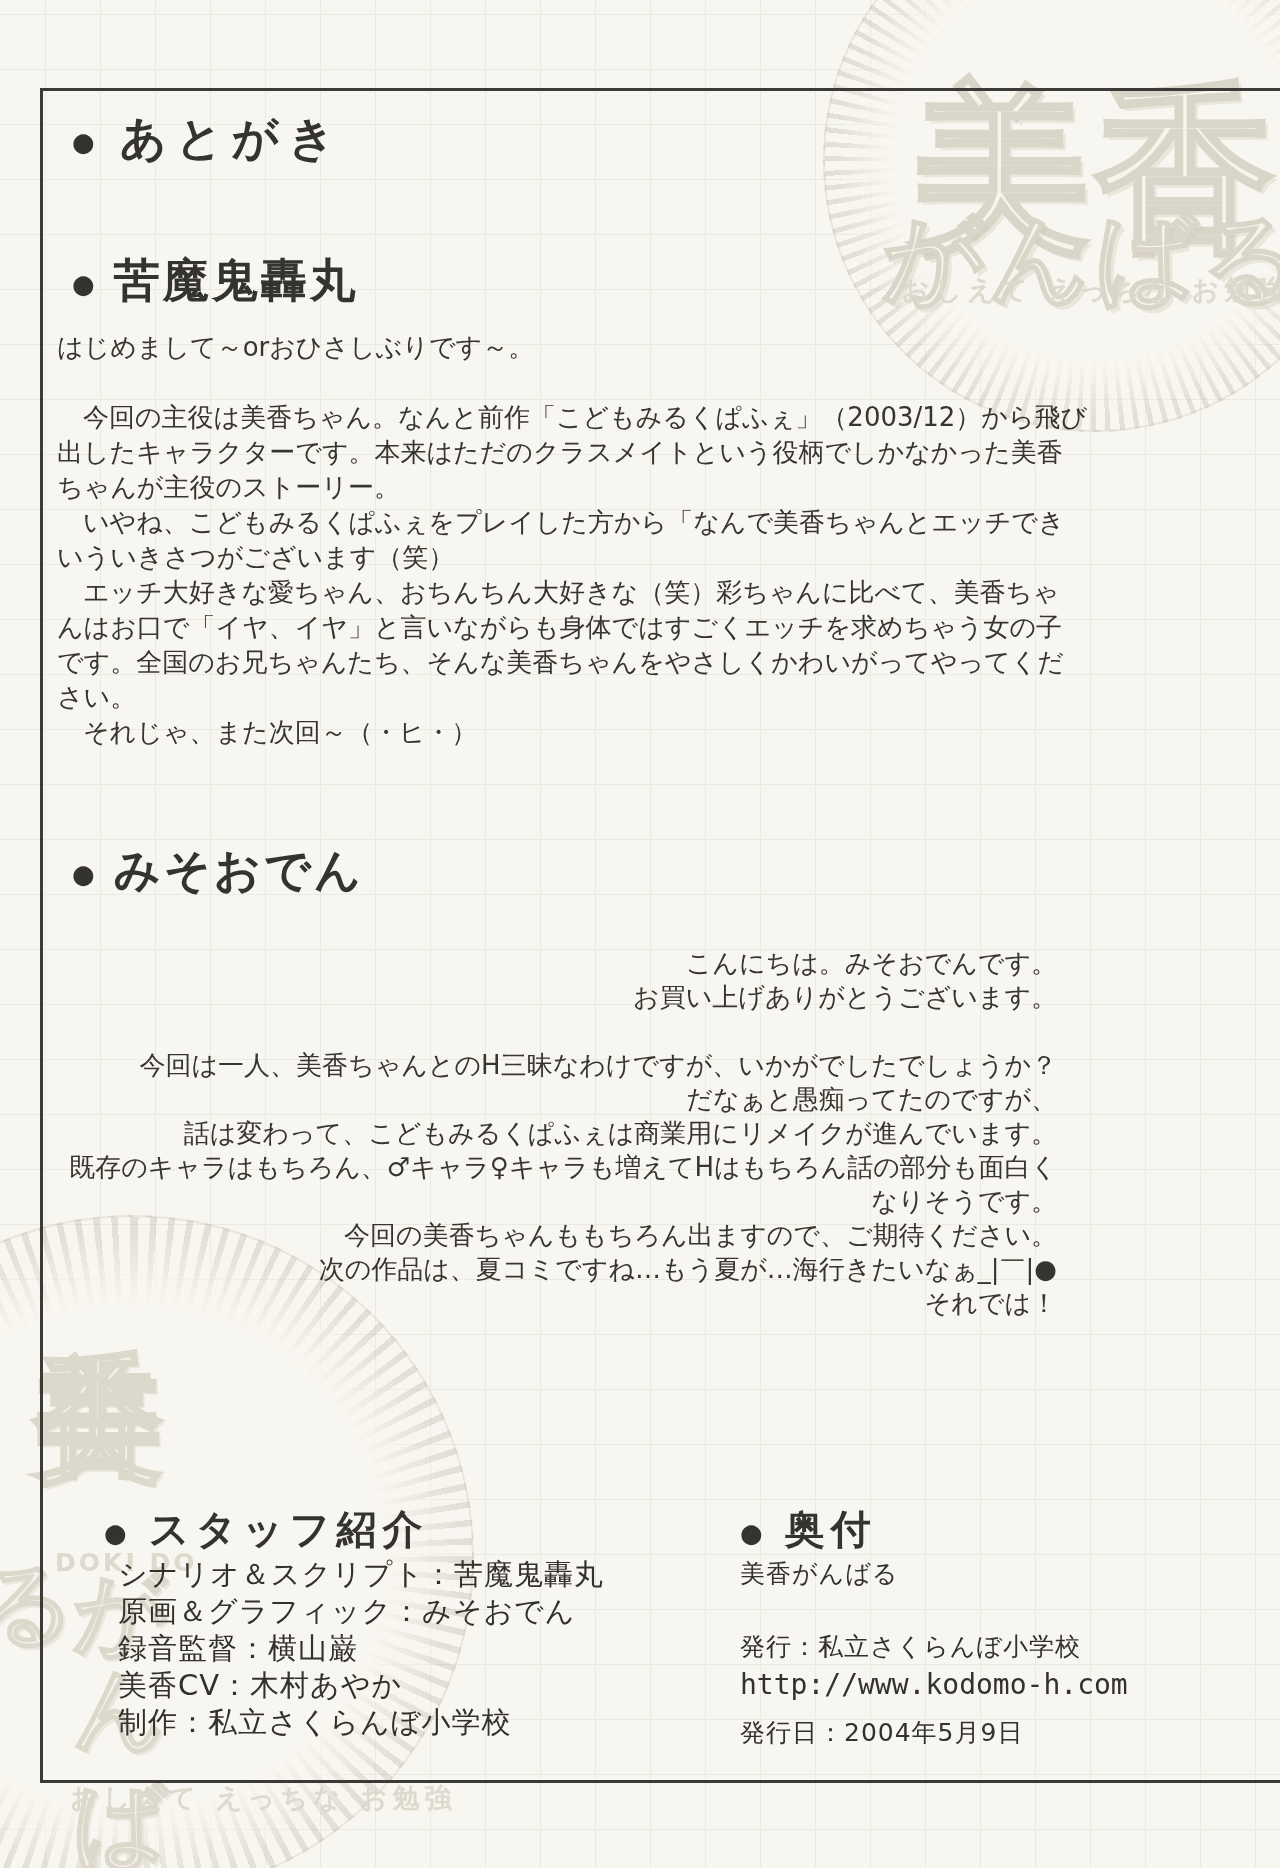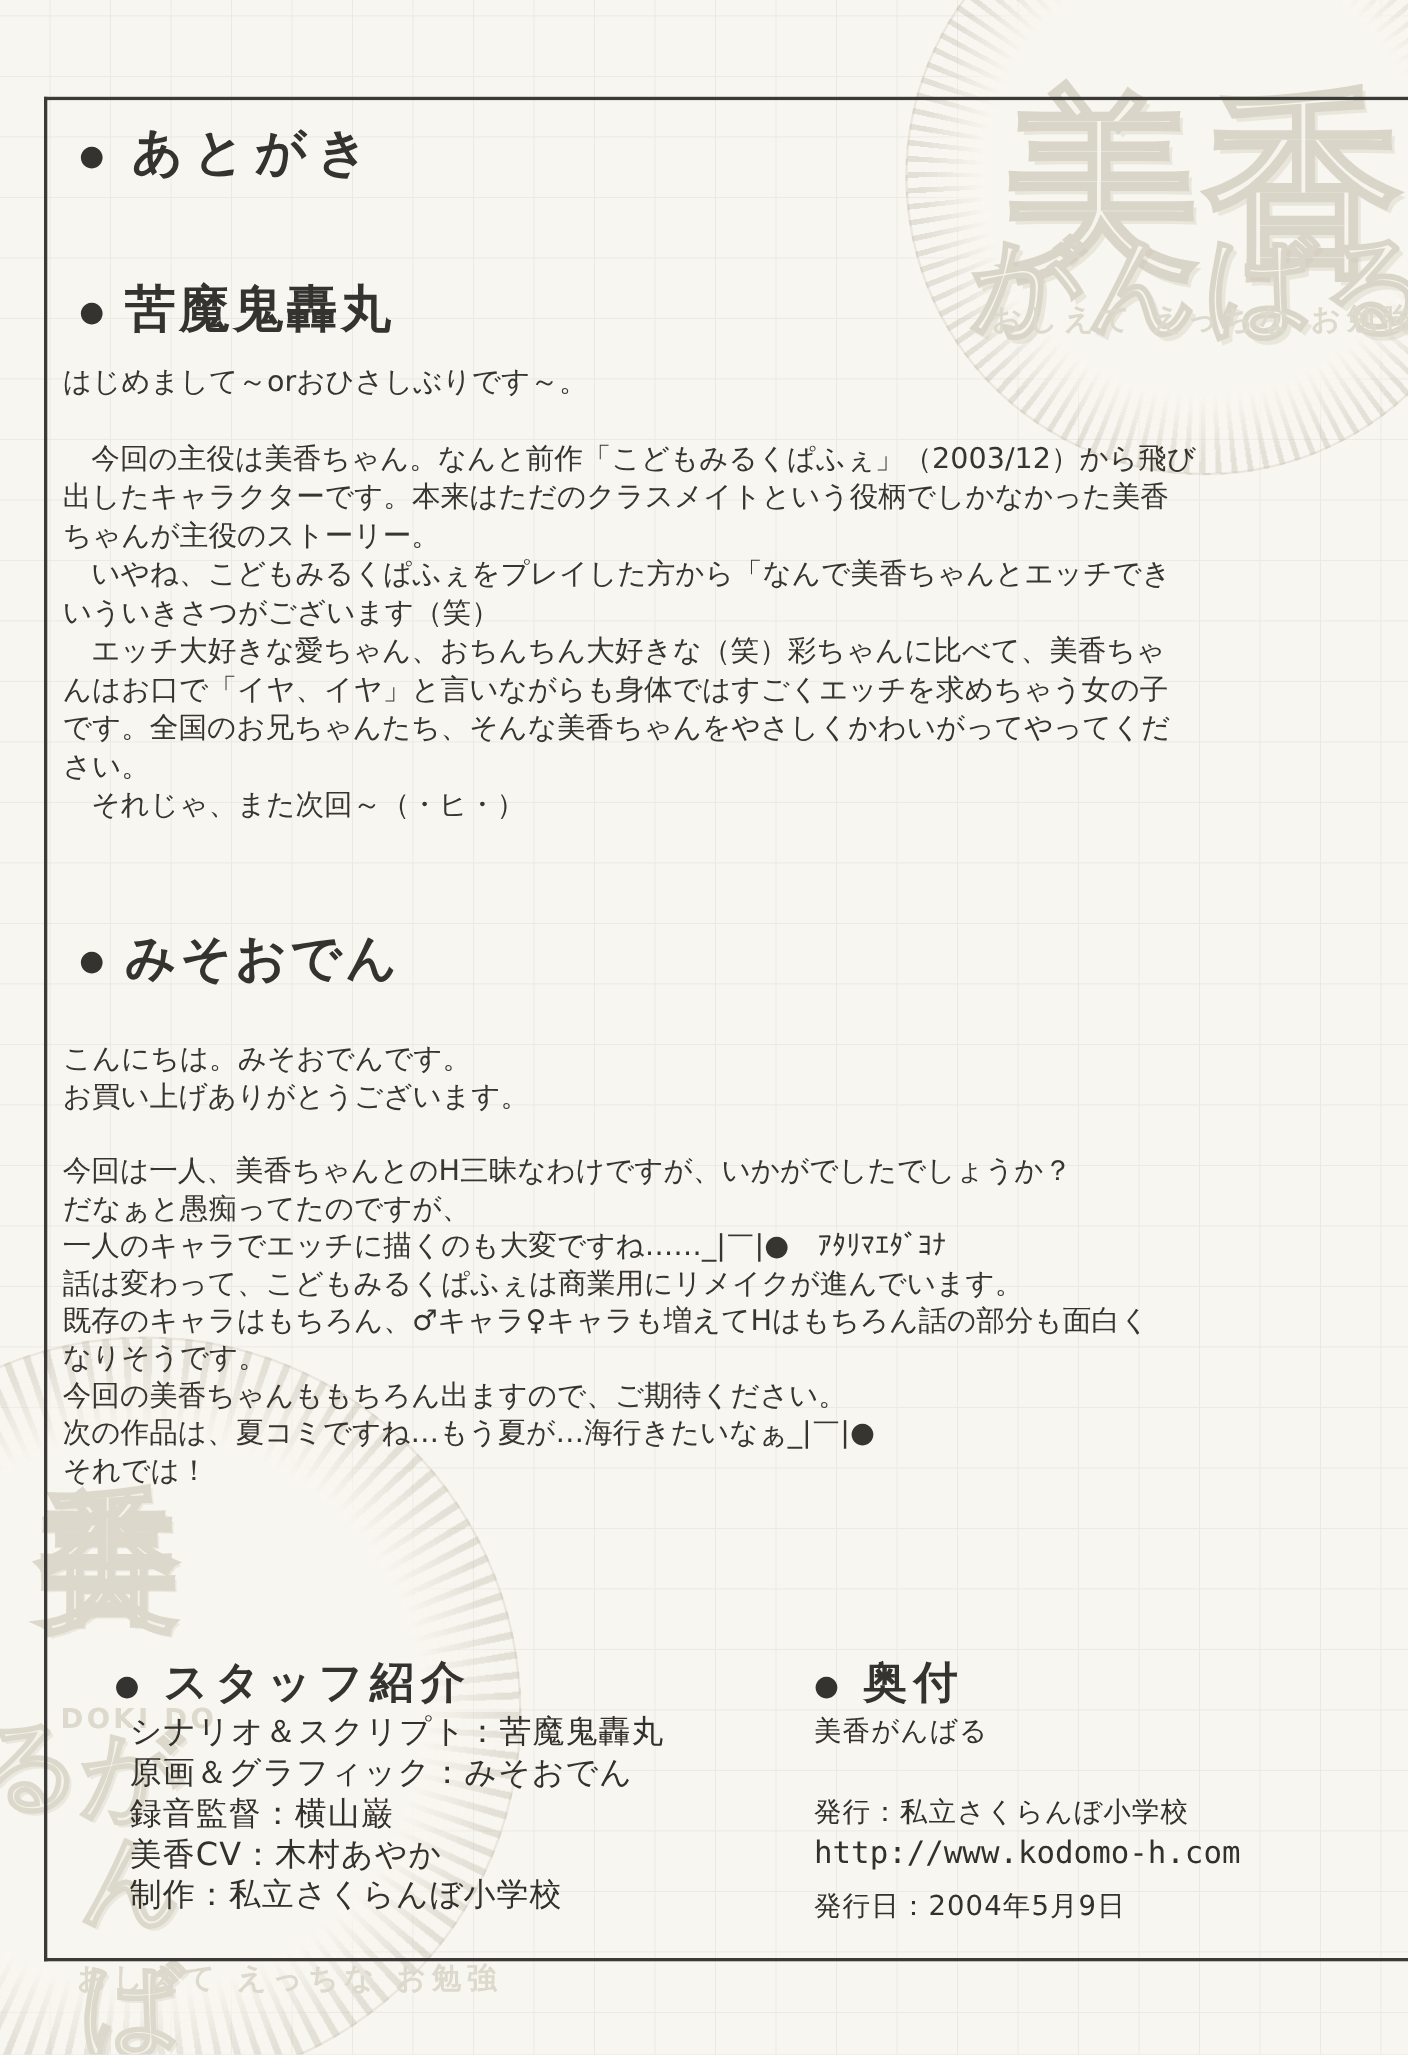--- a/index.html
+++ b/index.html
@@ -107,27 +107,26 @@
       <div class="tline">んはお口で「イヤ、イヤ」と言いながらも身体ではすごくエッチを求めちゃう女の子</div>
       <div class="tline">です。全国のお兄ちゃんたち、そんな美香ちゃんをやさしくかわいがってやってくだ</div>
       <div class="tline">さい。</div>
       <div class="tline">　それじゃ、また次回～（・ヒ・）</div>
     </div>
 
   <div class="heading h-name" style="left:72px; top:840px;">
     <span class="bullet">●</span>
     <span>みそおでん</span>
   </div>
-  <div class="tblock lh34" style="left:57px; top:946px; width:1000px;">
+  <div class="tblock lh34" style="left:57px; top:946px; width:1000px;text-align:right;">
       <div class="tline">こんにちは。みそおでんです。</div>
       <div class="tline">お買い上げありがとうございます。</div>
       <div class="tline">&nbsp;</div>
       <div class="tline">今回は一人、美香ちゃんとのH三昧なわけですが、いかがでしたでしょうか？</div>
       <div class="tline">だなぁと愚痴ってたのですが、</div>
-      <div class="tline">一人のキャラでエッチに描くのも大変ですね……_|￣|●　ｱﾀﾘﾏｴﾀﾞﾖﾅ</div>
       <div class="tline">話は変わって、こどもみるくぱふぇは商業用にリメイクが進んでいます。</div>
       <div class="tline">既存のキャラはもちろん、♂キャラ♀キャラも増えてHはもちろん話の部分も面白く</div>
       <div class="tline">なりそうです。</div>
       <div class="tline">今回の美香ちゃんももちろん出ますので、ご期待ください。</div>
       <div class="tline">次の作品は、夏コミですね…もう夏が…海行きたいなぁ_|￣|●</div>
       <div class="tline">それでは！</div>
     </div>
 
   <div class="heading h-small" style="left:104px; top:1502px;">
     <span class="bullet">●</span>

